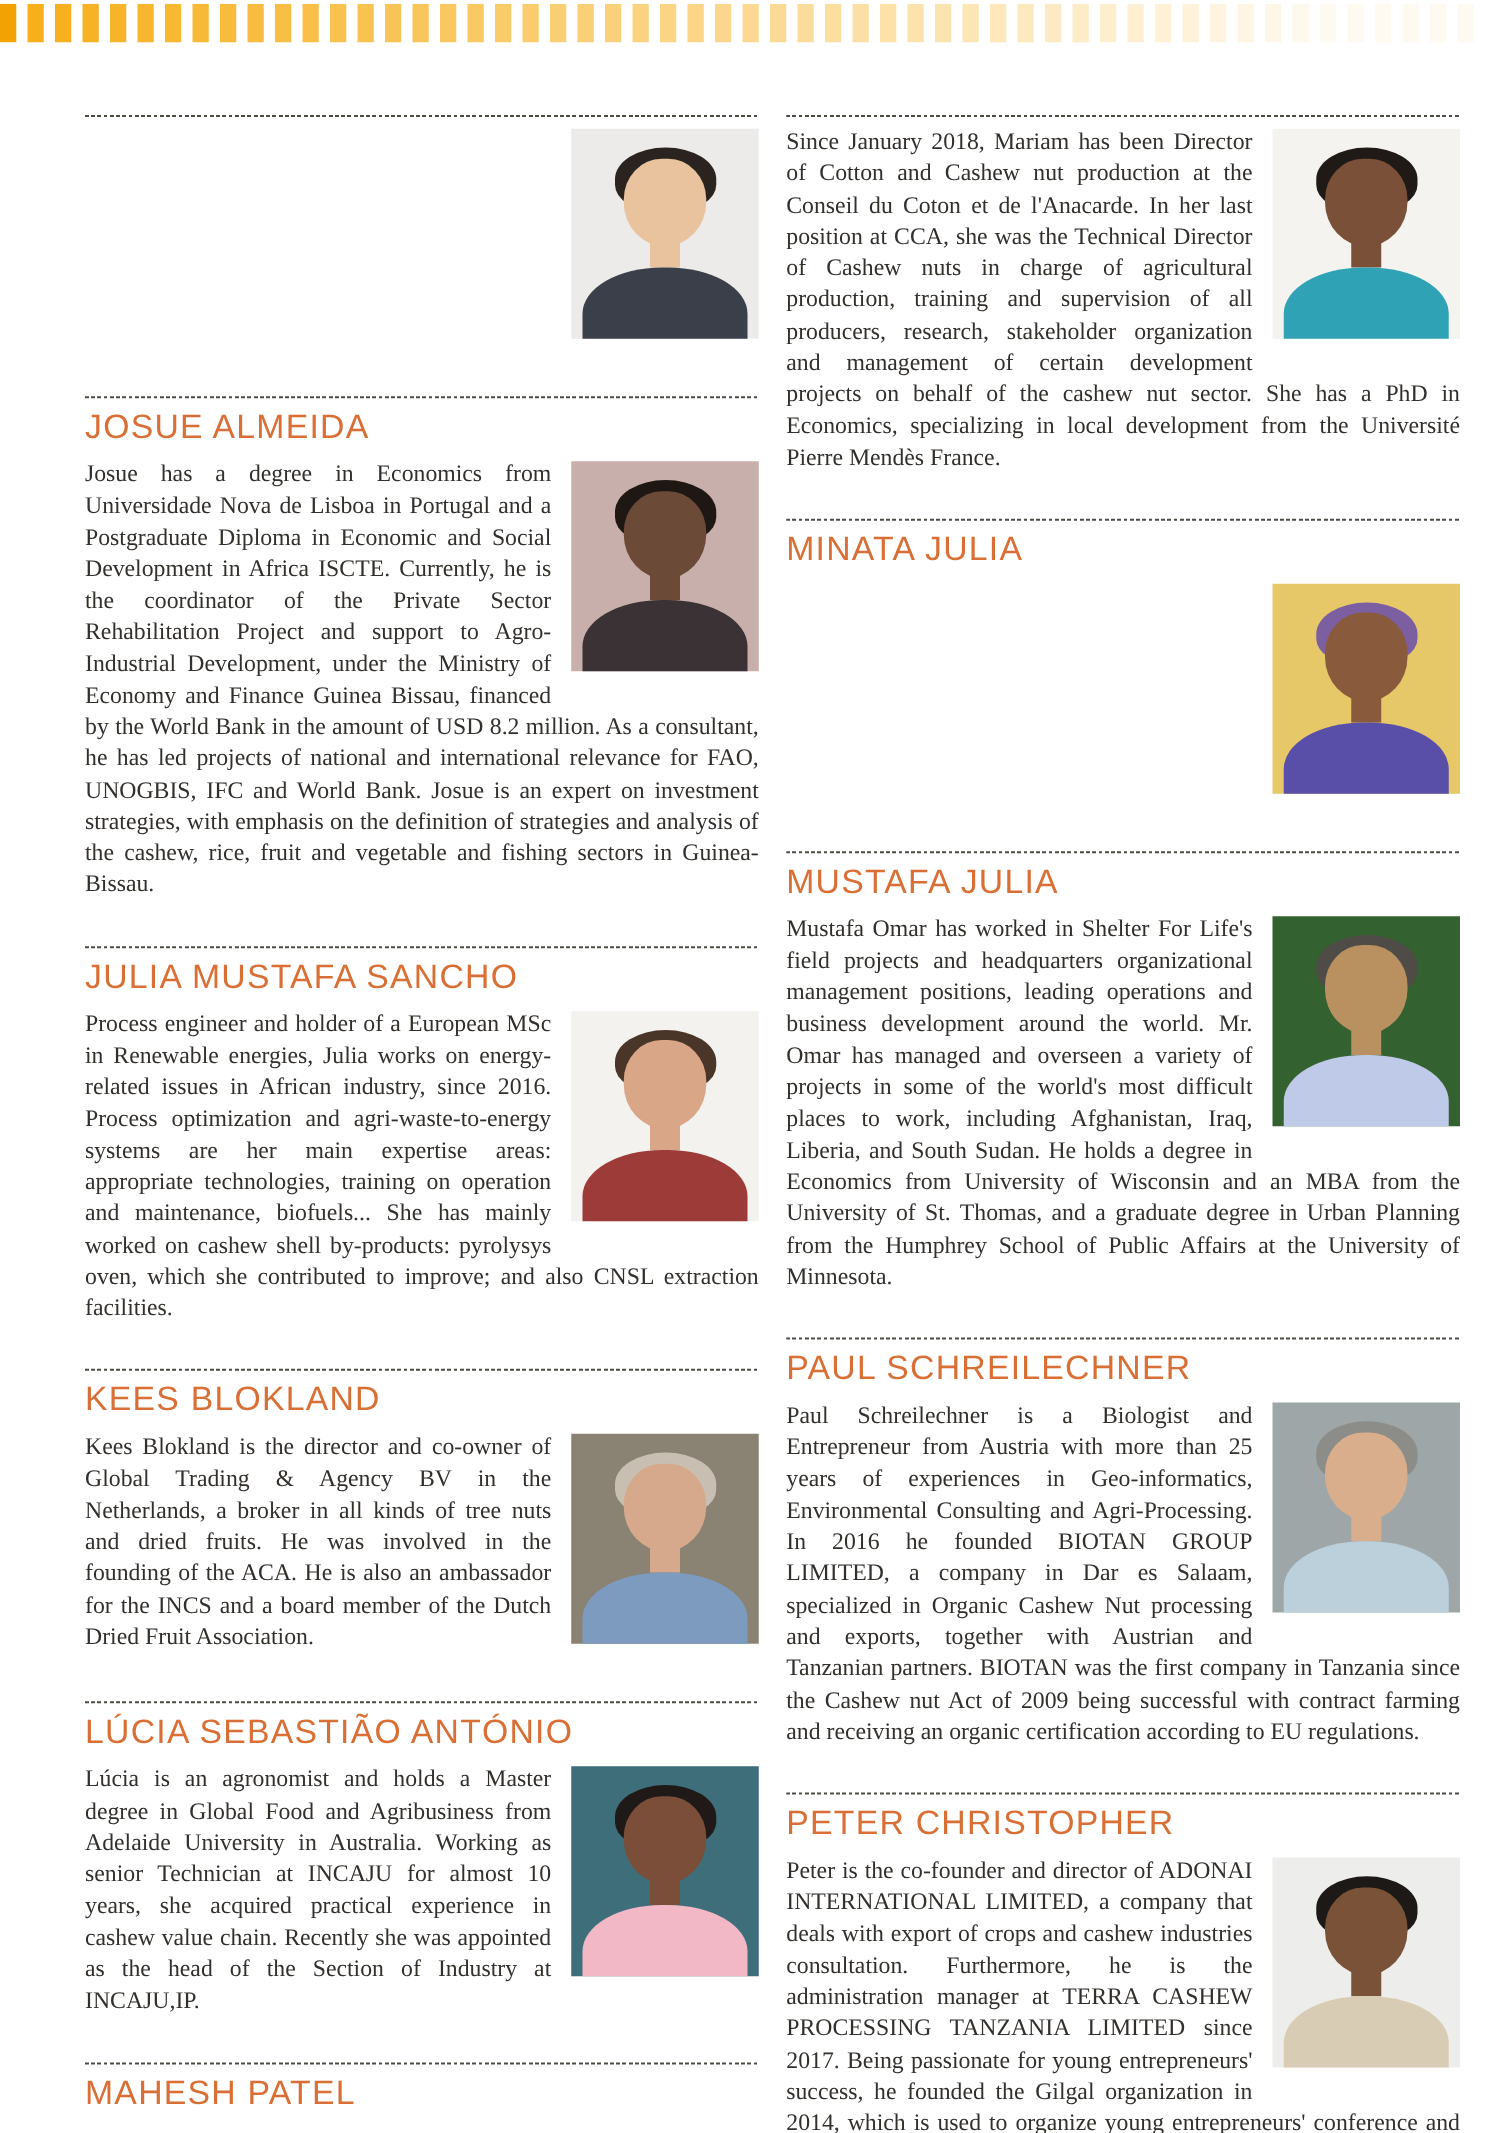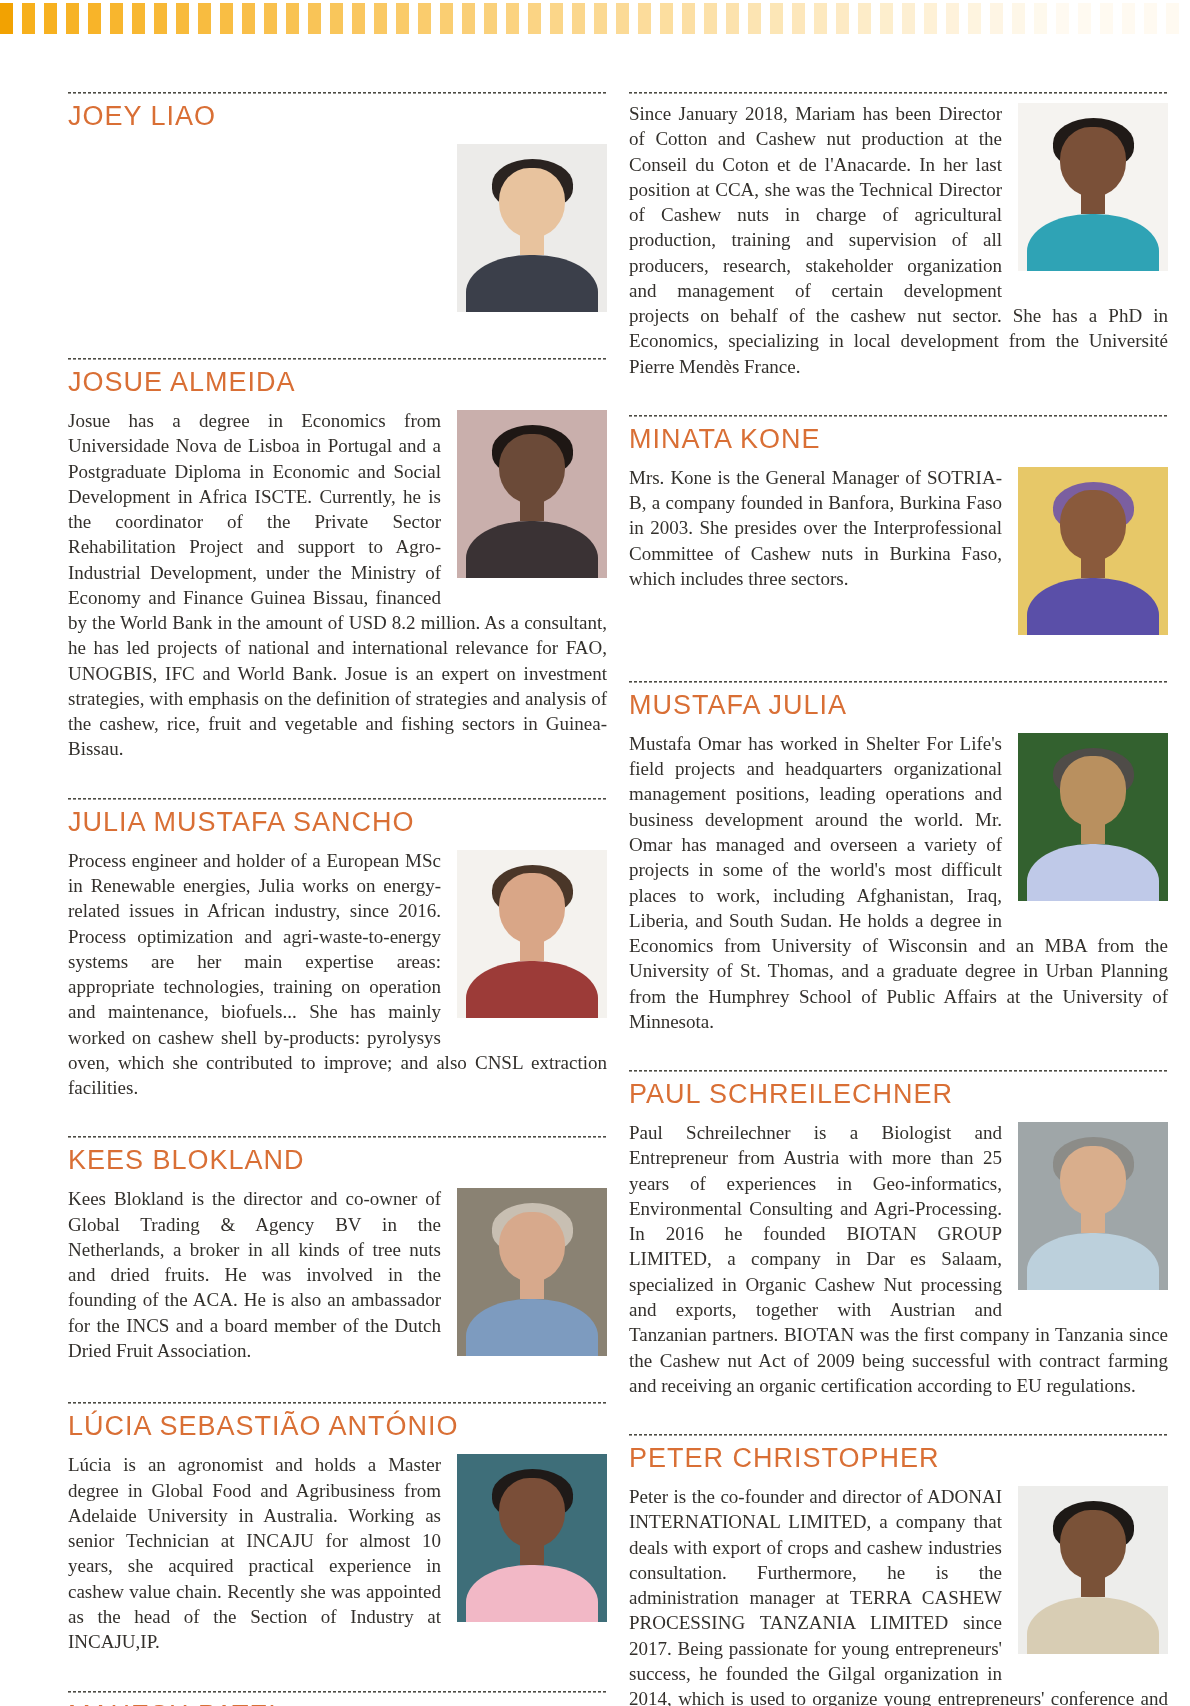--- a/index.html
+++ b/index.html
@@ -133,21 +133,20 @@
     <div class="bar" style="background: rgb(247, 174, 23); opacity: 0.06;"></div>
     <div class="bar" style="background: rgb(247, 174, 23); opacity: 0.06;"></div>
   </div>
 
 <div class="columns">
 
   <div class="col">
 
     <section class="bio">
       <div class="rule"></div>
-      <h2 class="bio-name">JOEY LIAO</h2>
       <div class="bio-body">
         <div class="portrait" style="--bg: #ECEBE9; --hair: #2A2320; --skin: #E8C39E; --shirt: #3B3F4A;">
           <div class="p-hair"></div>
             <div class="p-head"></div>
             <div class="p-neck"></div>
             <div class="p-body"></div>
         </div>
       </div>
     </section>
 
@@ -225,29 +224,28 @@
             <div class="p-head"></div>
             <div class="p-neck"></div>
             <div class="p-body"></div>
         </div>
         <p class="bio-text">Since January 2018, Mariam has been Director of Cotton and Cashew nut production at the Conseil du Coton et de l'Anacarde. In her last position at CCA, she was the Technical Director of Cashew nuts in charge of agricultural production, training and supervision of all producers, research, stakeholder organization and management of certain development projects on behalf of the cashew nut sector. She has a PhD in Economics, specializing in local development from the Université Pierre Mendès France.</p>
       </div>
     </section>
 
     <section class="bio">
       <div class="rule"></div>
-      <h2 class="bio-name">MINATA KONE</h2>
+      <h2 class="bio-name">MINATA JULIA</h2>
       <div class="bio-body">
         <div class="portrait" style="--bg: #E7C868; --hair: #7B5FA0; --skin: #8A5A3C; --shirt: #5A4FA8;">
           <div class="p-hair"></div>
             <div class="p-head"></div>
             <div class="p-neck"></div>
             <div class="p-body"></div>
         </div>
-        <p class="bio-text">Mrs. Kone is the General Manager of SOTRIA-B, a company founded in Banfora, Burkina Faso in 2003. She presides over the Interprofessional Committee of Cashew nuts in Burkina Faso, which includes three sectors.</p>
       </div>
     </section>
 
     <section class="bio">
       <div class="rule"></div>
       <h2 class="bio-name">MUSTAFA JULIA</h2>
       <div class="bio-body">
         <div class="portrait" style="--bg: #33612F; --hair: #4F4C48; --skin: #B9905F; --shirt: #BFC9E8;">
           <div class="p-hair"></div>
             <div class="p-head"></div>

